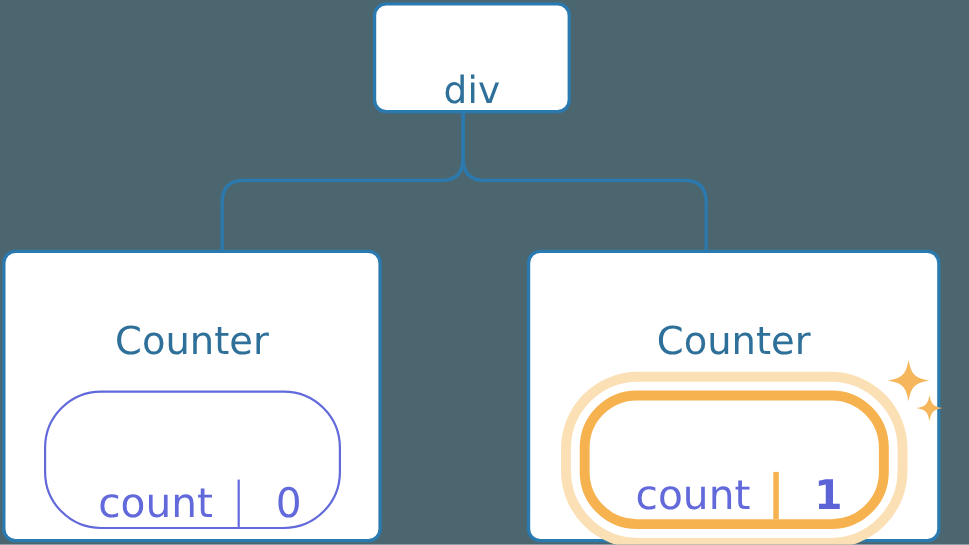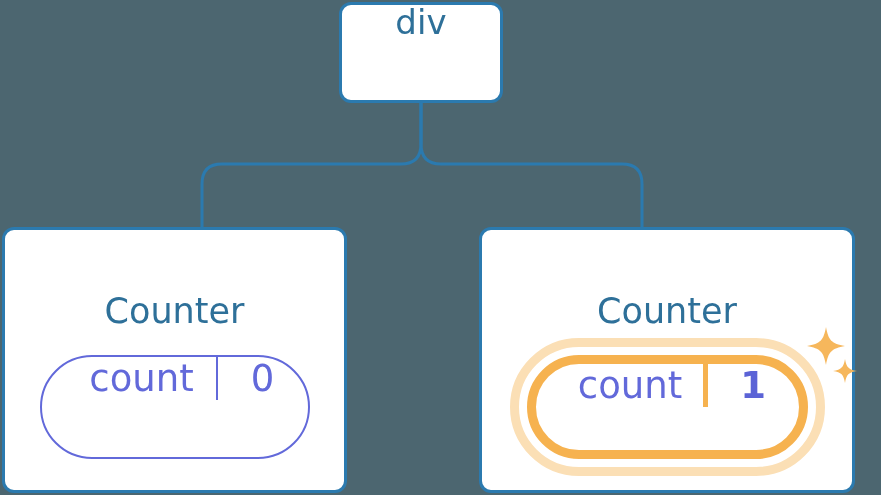--- a/index.html
+++ b/index.html
@@ -31,24 +31,24 @@
     position: absolute;
     background: #ffffff;
     border: 3px solid #2b7aaf;
     border-radius: 12px;
     box-sizing: border-box;
     z-index: 2;
   }
   .node-root {
     left: 339px;
     top: 2px;
-    width: 164px;
+    width: 180px;
     height: 101px;
     display: flex;
-    align-items: flex-start;
+    align-items: flex-end;
     justify-content: center;
   }
   .node-root .node-title {
     font-size: 34px;
     letter-spacing: 0.2px;
   }
   .node-child {
     display: flex;
     flex-direction: column;
     align-items: center;
@@ -74,22 +74,22 @@
   }
 
   
   .pill-wrap {
     position: relative;
     margin-top: 26px;
   }
   .pill {
     position: relative;
     display: flex;
-    align-items: flex-start;
-    height: 104px;
+    align-items: flex-end;
+    height: 126px;
     border: 2px solid #6269da;
     border-radius: 52px;
     box-sizing: border-box;
     background: transparent;
   }
   .pill-key, .pill-val {
     display: flex;
     align-items: center;
     justify-content: center;
     box-sizing: border-box;

